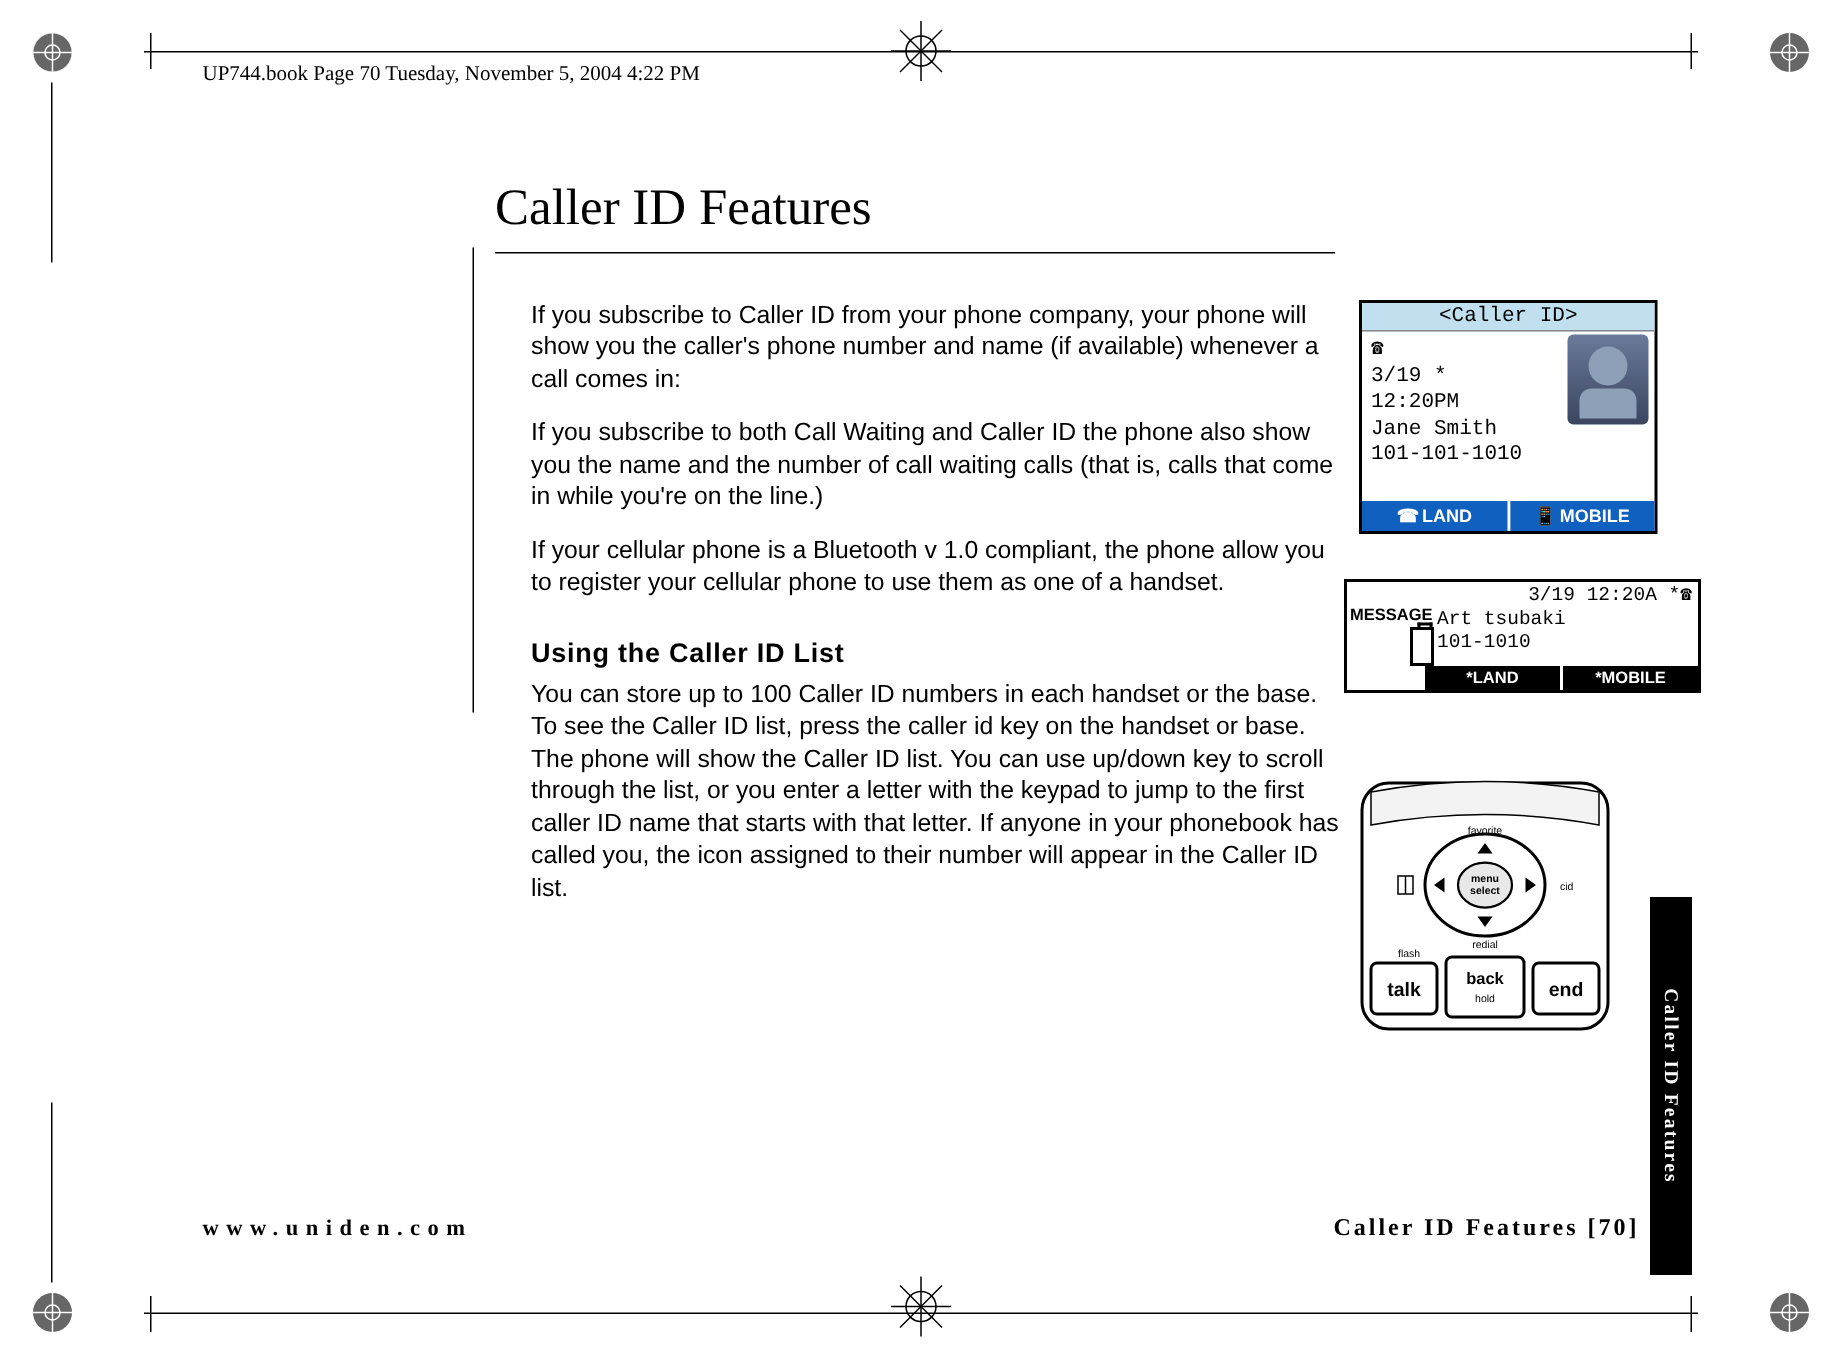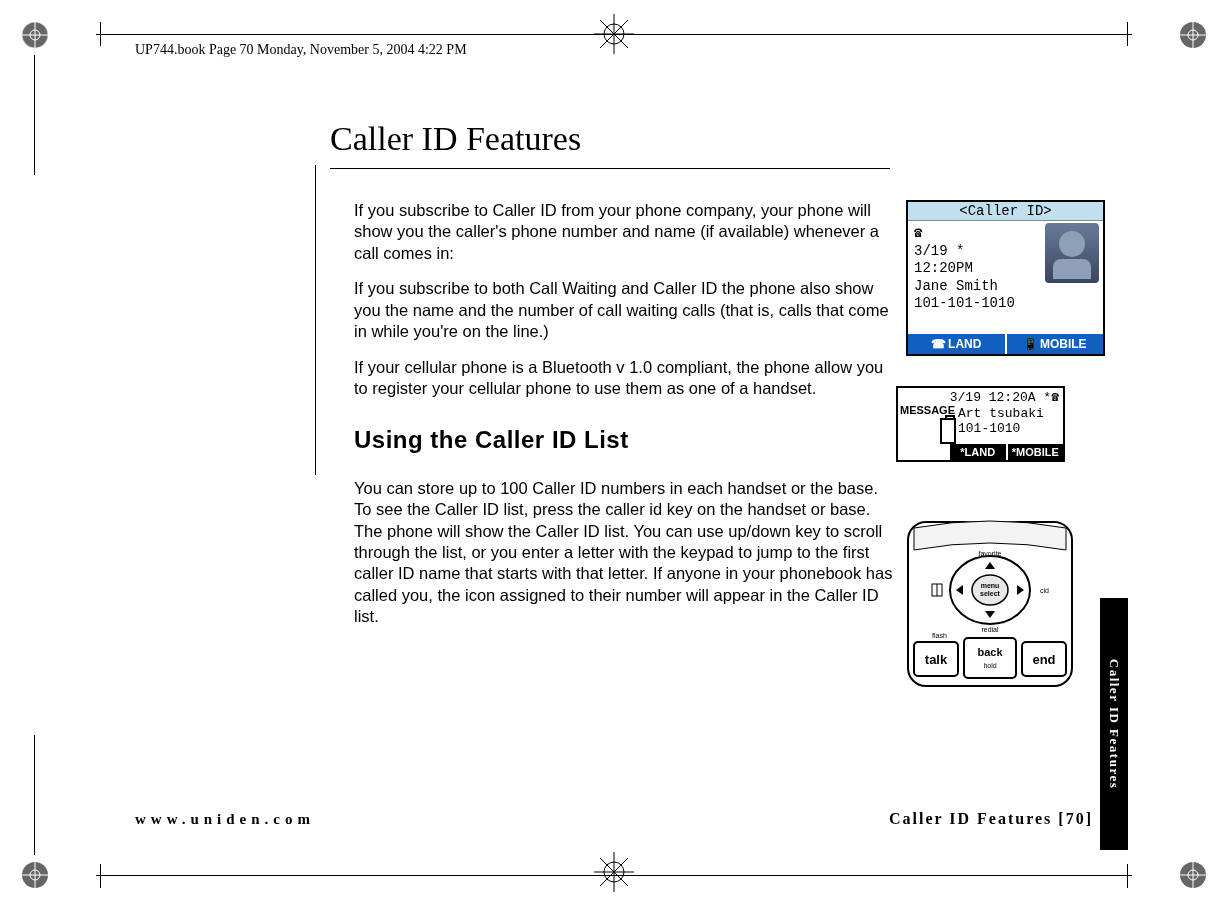--- a/index.html
+++ b/index.html
@@ -31,35 +31,35 @@
   
   .running { position: absolute; top: 42px; left: 135px; font-family: 'Times New Roman', serif; font-size: 14px; }
 
   
   .content { position: absolute; top: 120px; left: 330px; width: 560px; }
   .divider { position: absolute; top: 165px; left: 315px; width: 1px; height: 310px; background: #000; }
   .title { font-family: Georgia, serif; font-size: 34px; font-weight: normal; margin-bottom: 28px; }
   .hrTitle { position: absolute; top: 168px; left: 330px; width: 560px; height: 1px; background: #000; }
   .body { position: absolute; top: 200px; left: 354px; width: 540px; font-family: 'Trebuchet MS', Verdana, sans-serif; font-size: 16.5px; line-height: 1.3; }
   .body p { margin-bottom: 14px; }
-  .body h3 { font-family: 'Trebuchet MS', Verdana, sans-serif; font-size: 24px; font-weight: bold; margin-top: 24px; margin-bottom: 23px; letter-spacing: 0.5px; }
+  .body h3 { font-family: 'Trebuchet MS', Verdana, sans-serif; font-size: 18px; font-weight: bold; margin-top: 24px; margin-bottom: 6px; letter-spacing: 0.5px; }
 
   
   .fig1 { position: absolute; top: 200px; left: 906px; width: 199px; height: 156px; border: 2px solid #000; background: #fff; }
   .fig1 .titlebar { background: #c0e0ef; font-family: 'Courier New', monospace; font-size: 14px; text-align: center; padding: 1px 0; border-bottom: 1px solid #888; }
   .fig1 .bodyarea { position: relative; height: 108px; padding: 4px 6px; font-family: 'Courier New', monospace; font-size: 14px; line-height: 1.25; }
   .fig1 .avatar { position: absolute; top: 2px; right: 4px; width: 54px; height: 60px; background: linear-gradient(#6a7a9a, #3a4660); border-radius: 4px; }
   .fig1 .avatar::before { content:""; position:absolute; top:8px; left:14px; width:26px; height:26px; background:#8ea0b8; border-radius:50%; }
   .fig1 .avatar::after { content:""; position:absolute; bottom:4px; left:8px; right:8px; height:20px; background:#8ea0b8; border-radius:8px 8px 0 0; }
   .fig1 .softkeys { position: absolute; bottom: 0; left: 0; right: 0; height: 20px; display: flex; }
   .fig1 .softkeys div { flex: 1; background: #1060c0; color: #fff; font-family: Arial, sans-serif; font-size: 12px; font-weight: bold; display: flex; align-items: center; justify-content: center; gap: 2px; }
   .fig1 .softkeys div:first-child { border-right: 2px solid #fff; }
   .fig1 .phoneicon { font-size: 14px; }
 
-  .fig2 { position: absolute; top: 386px; left: 896px; width: 169px; height: 76px; border: 2px solid #000; background: #fff; font-family: 'Courier New', monospace; font-size: 13px; }
+  .fig2 { position: absolute; top: 386px; left: 896px; width: 238px; height: 76px; border: 2px solid #000; background: #fff; font-family: 'Courier New', monospace; font-size: 13px; }
   .fig2 .row1 { padding: 1px 4px; text-align: right; }
   .fig2 .msg { position: absolute; top: 16px; left: 2px; font-family: Arial, sans-serif; font-size: 11px; font-weight: bold; }
   .fig2 .row2 { padding: 0 4px 0 60px; }
   .fig2 .row3 { padding: 0 4px 0 60px; }
   .fig2 .batt { position: absolute; left: 42px; top: 30px; width: 16px; height: 26px; border: 2px solid #000; }
   .fig2 .batt::before { content:""; position:absolute; top:-5px; left:3px; width:6px; height:3px; border:2px solid #000; border-bottom:none; }
   .fig2 .softkeys2 { position: absolute; bottom: 0; left: 0; right: 0; height: 16px; display: flex; }
   .fig2 .softkeys2 div { flex:1; background:#000; color:#fff; font-family: Arial, sans-serif; font-size: 11px; font-weight: bold; display:flex; align-items:center; justify-content:center;text-align:right; }
   .fig2 .softkeys2 .gap { flex:0 0 50px; background:#fff; }
   .fig2 .softkeys2 div.k { border-left: 2px solid #fff; }
@@ -135,21 +135,21 @@
 
   <div class="ruleTop"></div>
   <div class="ruleBot"></div>
   <div class="trimV1"></div>
   <div class="trimV2"></div>
   <div class="trimV3"></div>
   <div class="trimV4"></div>
   <div class="vruleL1"></div>
   <div class="vruleL2"></div>
 
-  <div class="running">UP744.book  Page 70  Monday, November 5, 2004  4:22 PM</div>
+  <div class="running">UP744.book  Page 70  Tuesday, November 5, 2004  4:22 PM</div>
 
   <div class="content">
     <div class="title">Caller ID Features</div>
   </div>
   <div class="divider"></div>
   <div class="hrTitle"></div>
 
   <div class="body">
     <p>If you subscribe to Caller ID from your phone company, your phone will show you the caller's phone number and name (if available) whenever a call comes in:</p>
     <p>If you subscribe to both Call Waiting and Caller ID the phone also show you the name and the number of call waiting calls (that is, calls that come in while you're on the line.)</p>

